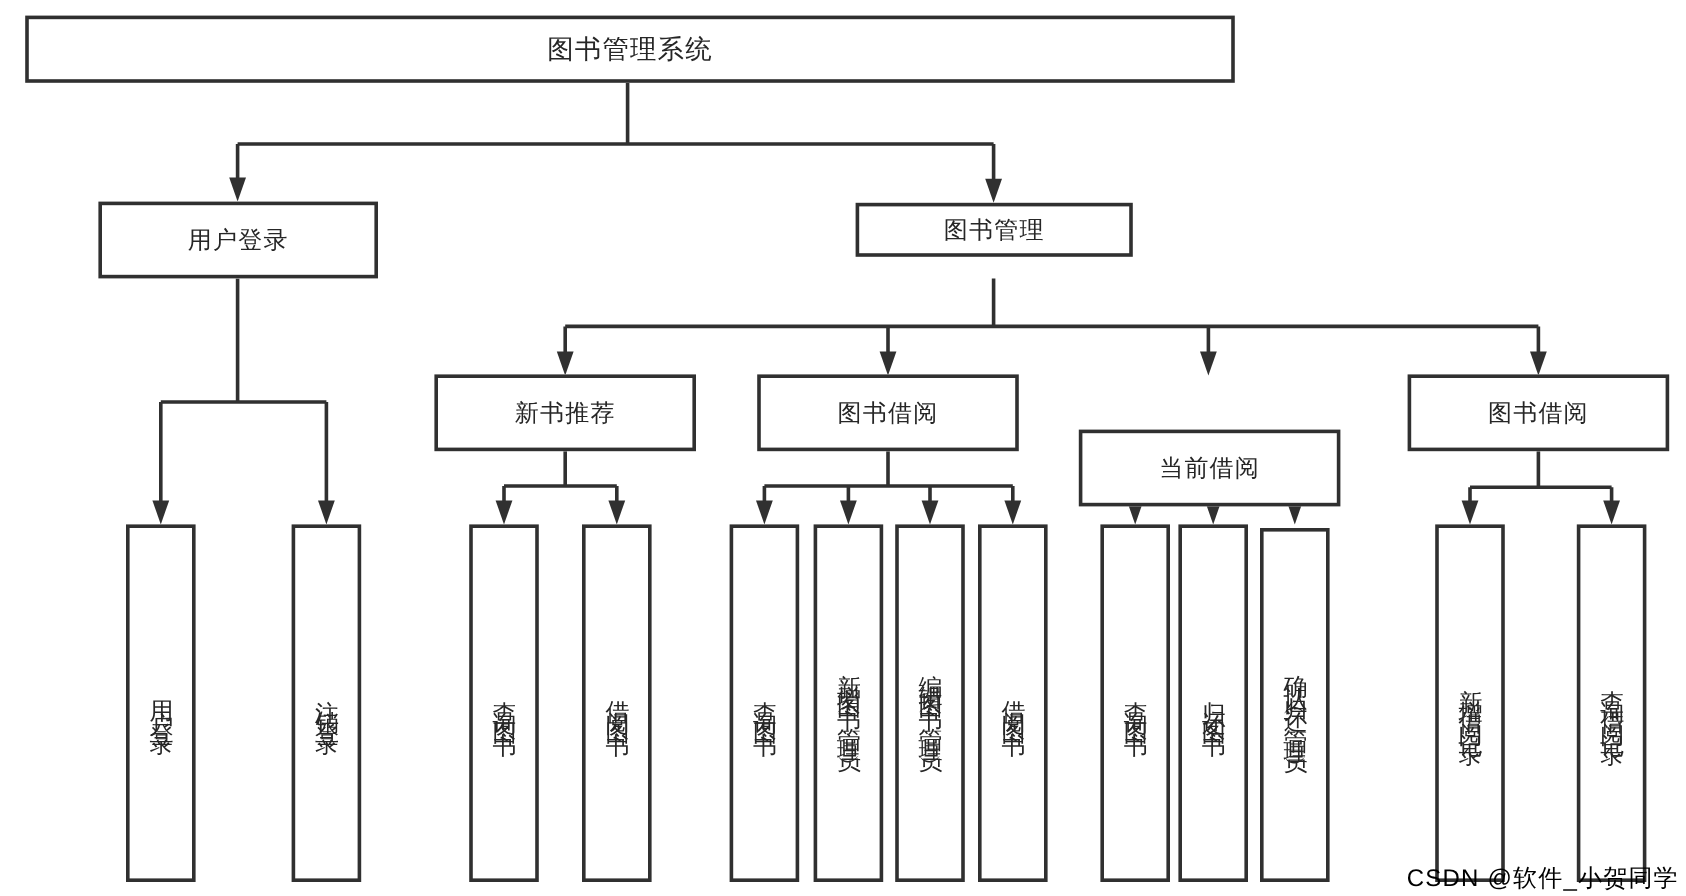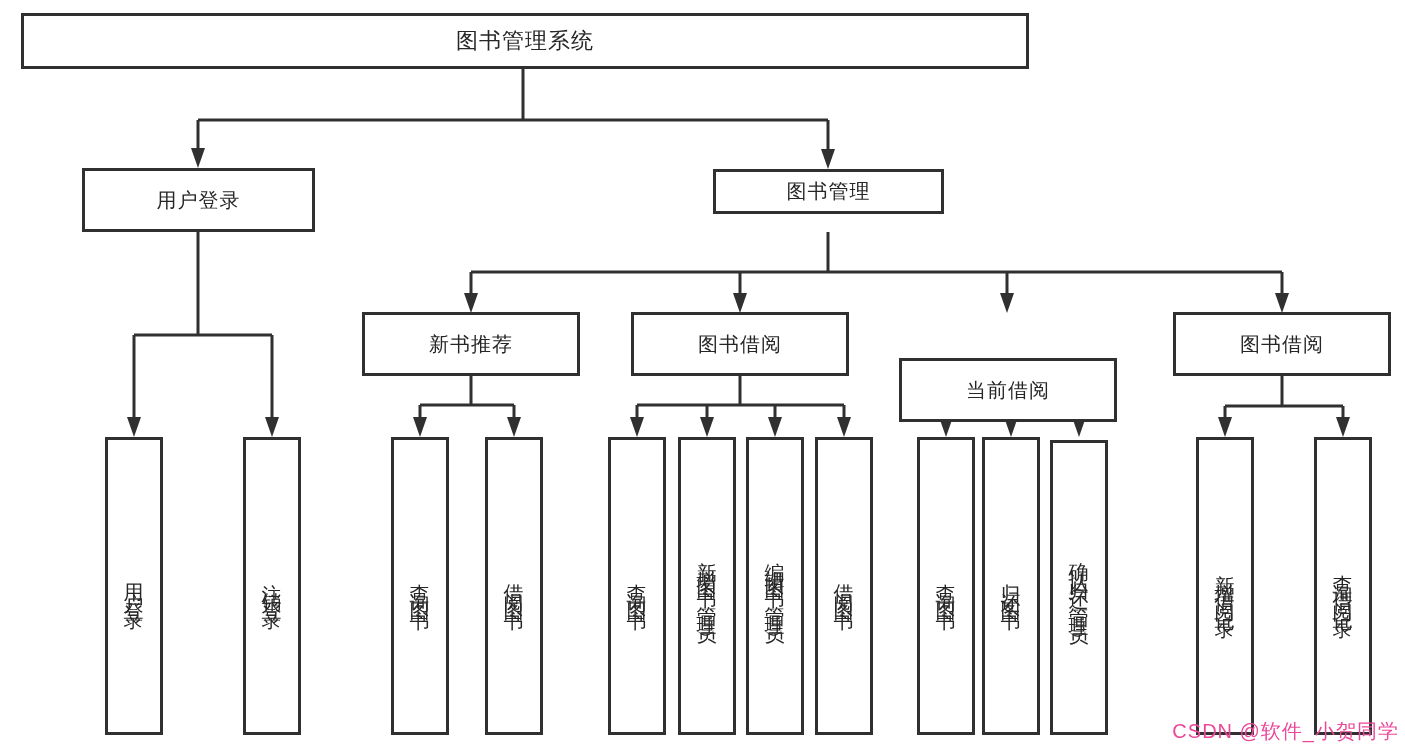--- a/index.html
+++ b/index.html
@@ -15,21 +15,21 @@
     box-sizing:border-box; display:flex; align-items:center; justify-content:center;
   }
   .hbox { font-size:20px; letter-spacing:1px; }
   .root { font-size:22px; }
   .vbox span {
     writing-mode:vertical-rl; text-orientation:mixed;
     font-size:20px; letter-spacing:9px; line-height:1.1;
   }
   .watermark {
     position:absolute; right:6px; bottom:2px; font-size:20px;
-    color:#ec4899; z-index:5; letter-spacing:1px; white-space:nowrap;
+    color:#000000; z-index:5; letter-spacing:1px; white-space:nowrap;
   }
 </style>
 </head>
 <body>
 
 <div class="stage">
 
   <svg class="wires" viewBox="0 0 1405 747" xmlns="http://www.w3.org/2000/svg">
 
     <path d="M523,69 V120 M198,120 H828 M198,120 V152 M828,120 V153"></path>

